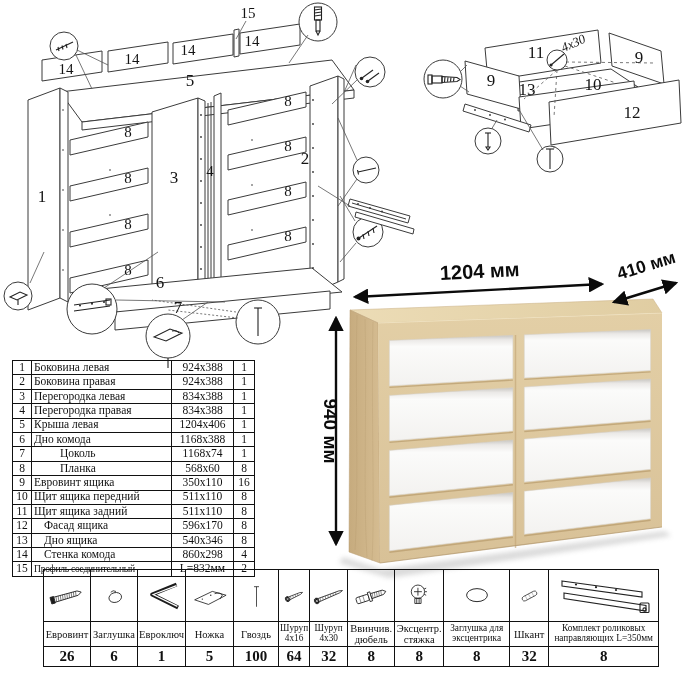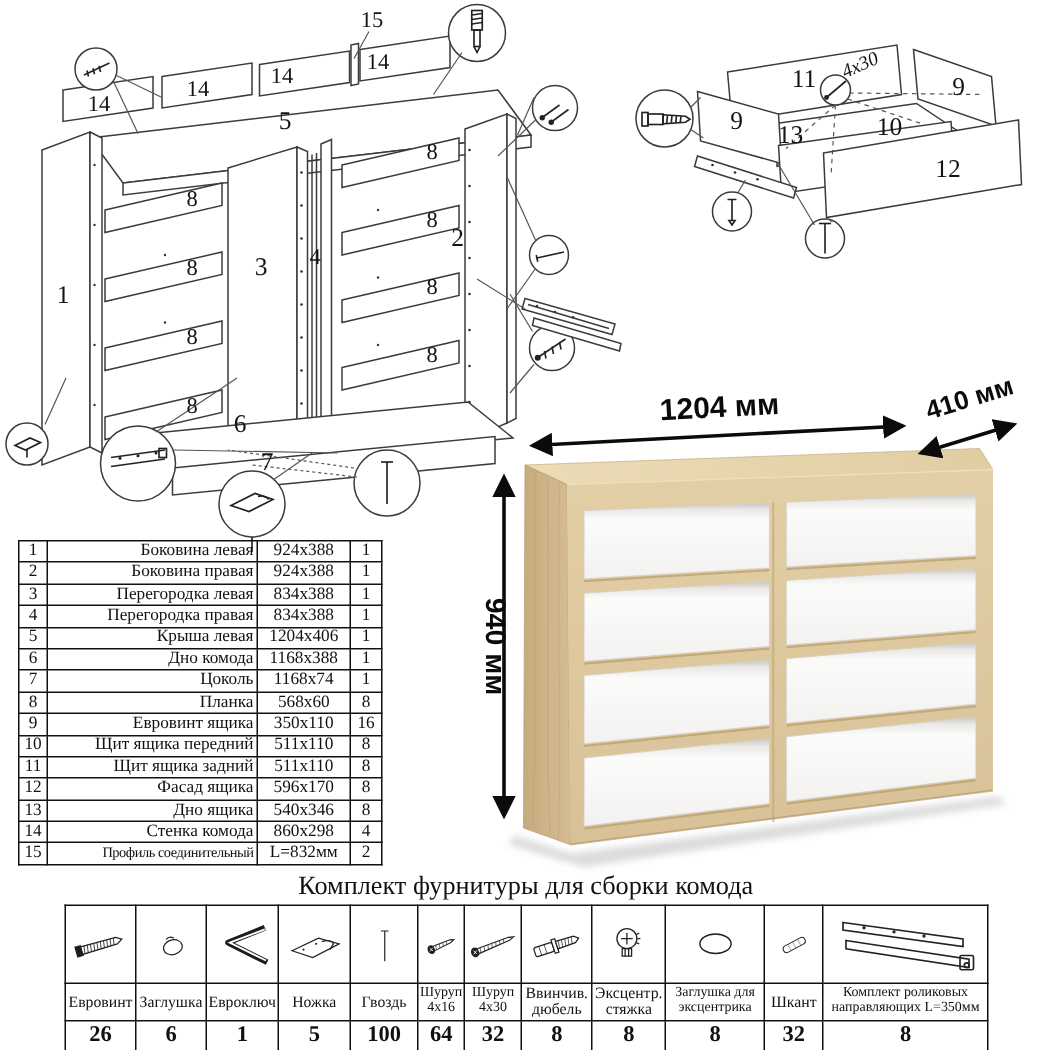--- a/index.html
+++ b/index.html
@@ -11,29 +11,29 @@
   .dlab.big{font-size:17px;}
   .dlab.ital{font-style:italic;font-size:13px;}
   .ln{stroke:#3b3b3b;stroke-width:1;fill:#ffffff;}
   .ld{stroke:#555;stroke-width:.8;fill:none;}
   .icn{stroke:#222;stroke-width:1.1;fill:none;}
   
   .dim{font-family:"Liberation Sans",sans-serif;font-weight:700;fill:#0b0b0b;text-anchor:middle;}
   
   .parts{position:absolute;left:12px;top:360px;border-collapse:collapse;table-layout:fixed;}
   .parts td{border:1px solid #111;font-size:11.5px;line-height:1.02;padding:0 2px;height:13.4px;
-            white-space:nowrap;overflow:hidden;text-align:right;}
+            white-space:nowrap;overflow:hidden;}
   .parts td.c{text-align:center;}
   .parts td.ind1{padding-left:12px;margin-top:32px;}
   .parts td.ind2{padding-left:28px;}
   .parts td.small{font-size:9.6px;letter-spacing:-0.3px;}
   
   .hw-title{position:absolute;left:43px;top:580px;width:615px;text-align:center;
             font-size:17.5px;color:#111;}
-  .hw{position:absolute;left:43px;top:603px;border-collapse:collapse;table-layout:fixed;}
+  .hw{position:absolute;left:43px;top:569px;border-collapse:collapse;table-layout:fixed;}
   .hw td{border:1px solid #111;text-align:center;vertical-align:middle;padding:0;overflow:hidden;}
   .hw td.ic{height:51px;}
   .hw td.ic svg{position:static;display:block;margin:0 auto;}
   .hw td.nm{height:22px;font-size:10.5px;line-height:1.05;padding:1px 1px;}
   .hw td.nm.sm{font-size:9.3px;margin-top:20px;}
   .hw td.qt{height:19px;font-size:15px;font-weight:bold;}
 </style>
 </head>
 <body>
 
@@ -435,21 +435,20 @@
         </tr>
       <tr>
           <td class="c">15</td>
           <td class="small">Профиль соединительный</td>
           <td class="c">L=832мм</td>
           <td class="c">2</td>
         </tr>
     </tbody>
   </table>
 
-  <div class="hw-title">Комплект фурнитуры для сборки комода</div>
 
   <table class="hw">
     <colgroup>
       <col style="width:47px">
         <col style="width:47px">
         <col style="width:48px">
         <col style="width:48px">
       <col style="width:45px">
         <col style="width:31px">
         <col style="width:38px">

